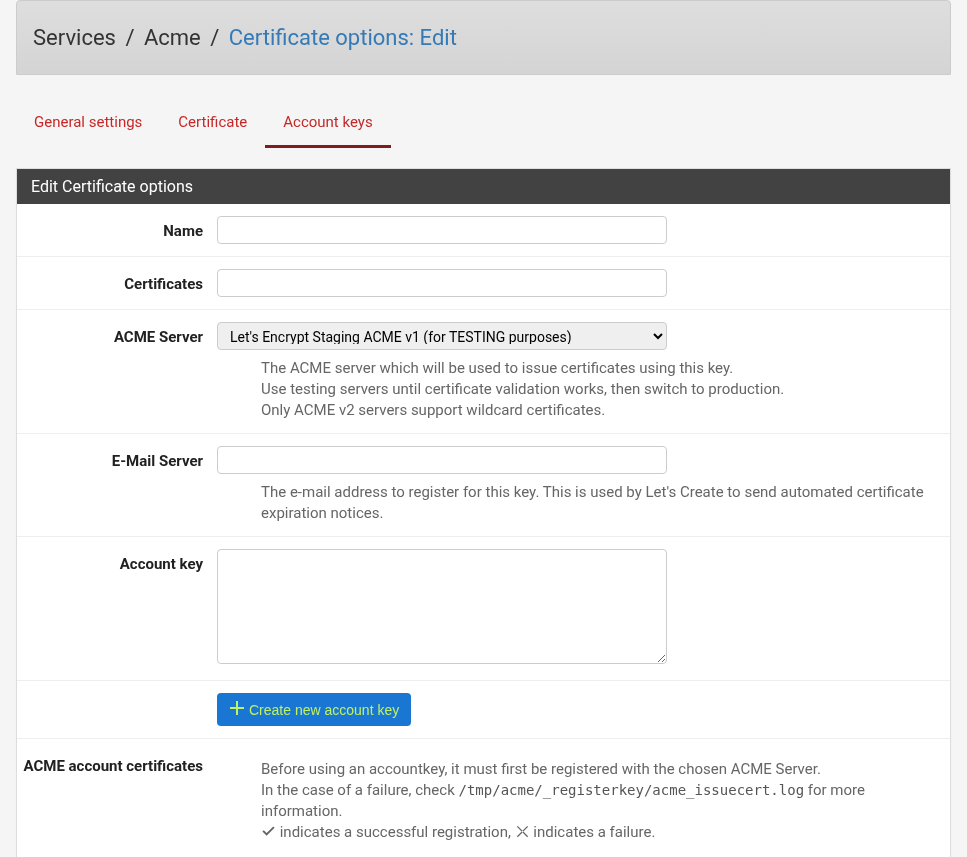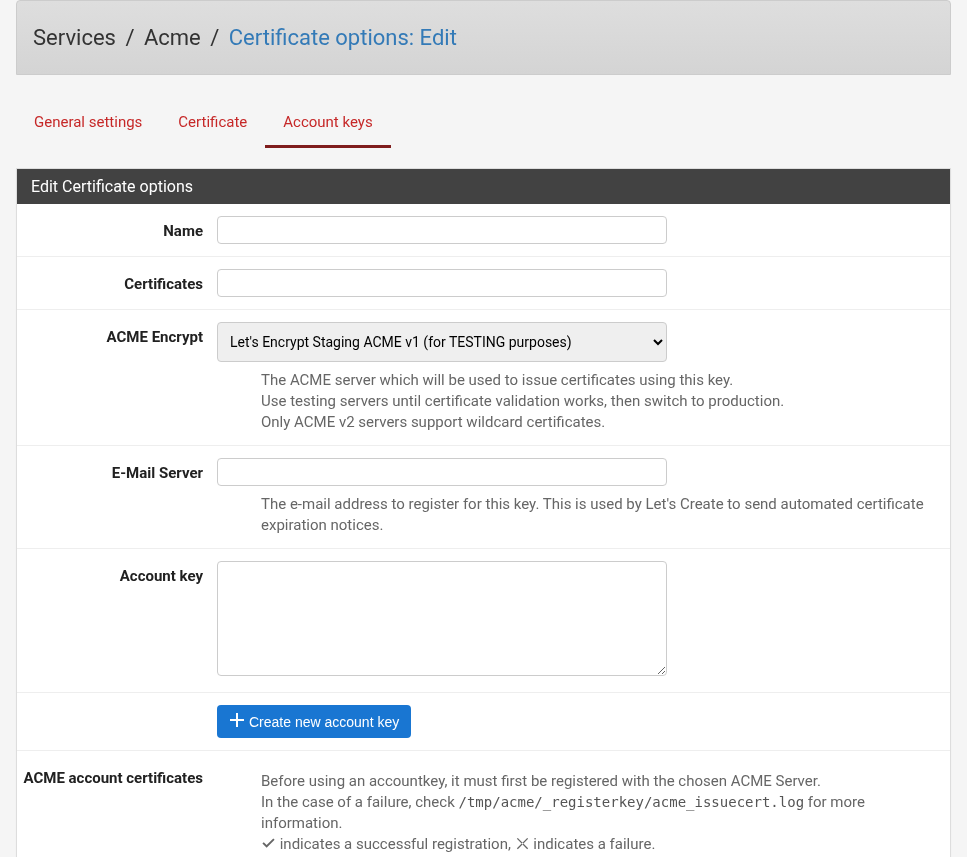--- a/index.html
+++ b/index.html
@@ -77,42 +77,42 @@
     border-radius: 4px;
     font-size: 14px;
     background: #fff;
     font-family: inherit;
   }
   .form-field textarea {
     height: 115px;
     resize: both;
   }
   .form-field select {
-    height: 40px;
+    height: 28px;
     background: #efefef;
   }
   .help-text {
     color: #666;
     font-size: 15px;
     margin-top: 8px;
     line-height: 1.4;
     margin-left: 44px;
   }
   .help-text code {
     font-family: Menlo, Monaco, Consolas, monospace;
     font-size: 14px;
     color: #555;
   }
   
   .btn {
     display: inline-flex;
     align-items: center;
     gap: 4px;
     background: #1976d2;
-    color: #ffffff;
+    color: #bef264;
     border: none;
     border-radius: 4px;
     padding: 7px 12px;
     font-size: 14px;
     cursor: pointer;
   }
   .btn svg { width: 16px; height: 16px; fill: currentColor; }
   
   .save-row {
     padding: 12px 0 0 218px;
@@ -151,21 +151,21 @@
     </div>
 
     <div class="form-row">
       <div class="form-label">Certificates</div>
       <div class="form-field">
         <input type="text" style="">
       </div>
     </div>
 
     <div class="form-row">
-      <div class="form-label">ACME Encrypt</div>
+      <div class="form-label">ACME Server</div>
       <div class="form-field">
         <select>
           <option>Let's Encrypt Staging ACME v1 (for TESTING purposes)</option>
         </select>
         <div class="help-text">
           <div>The ACME server which will be used to issue certificates using this key.</div>
           <div>Use testing servers until certificate validation works, then switch to production.</div>
           <div>Only ACME v2 servers support wildcard certificates.</div>
         </div>
       </div>

